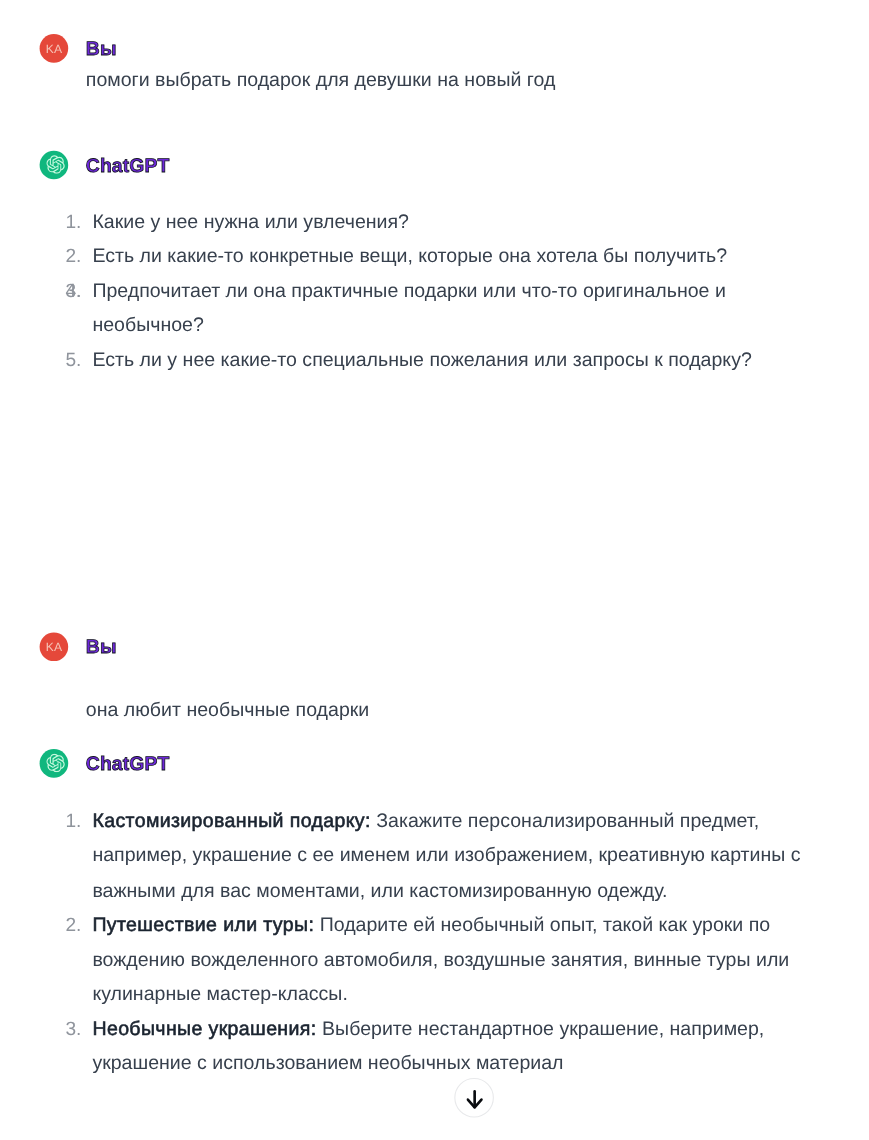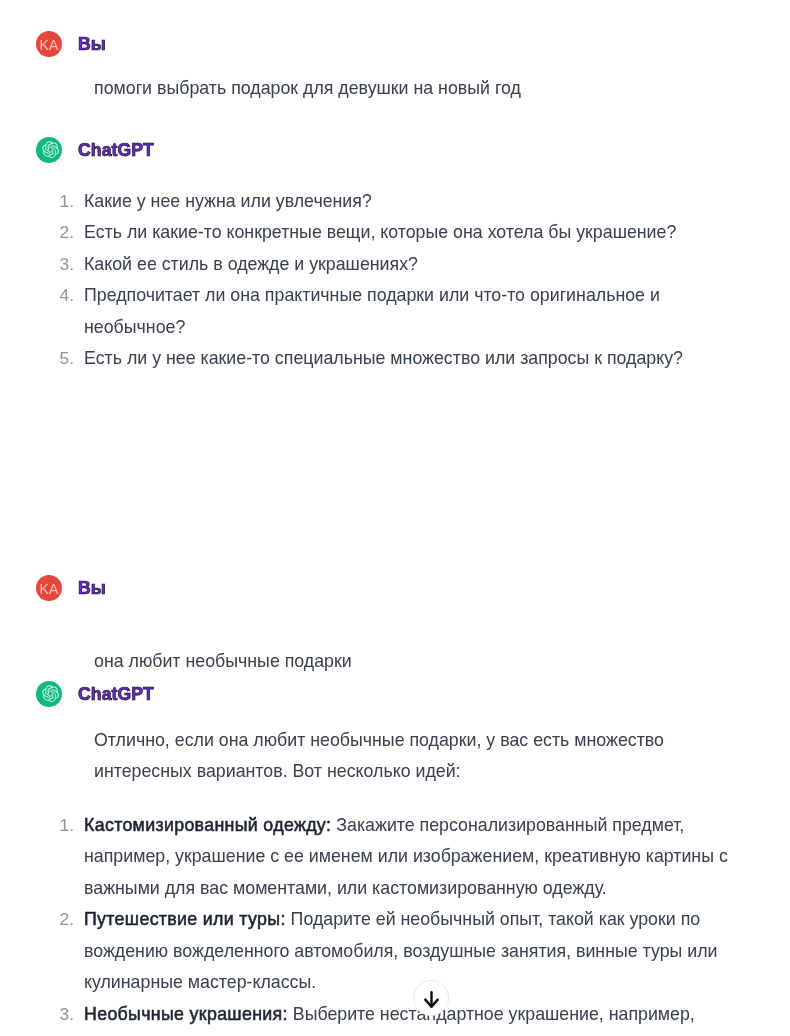--- a/index.html
+++ b/index.html
@@ -7,28 +7,28 @@
   body{width:790px;height:1036px;overflow:hidden;
        font-family:"Liberation Sans",sans-serif;
        -webkit-font-smoothing:antialiased;}
   .page{position:relative;width:790px;height:1036px;background:#ffffff;overflow:hidden;
         will-change:transform;transform:translateZ(0);}
   .turn{position:absolute;left:0;top:0;width:790px;}
   .avatar{position:absolute;left:36px;width:26px;height:26px;border-radius:50%;
           box-sizing:border-box;}
   .avatar-user{background:#e5483a;}
   .avatar-user .initials{display:block;width:26px;height:26px;line-height:26px;
-          text-align:center;font-size:14px;color:#f6c3b6;letter-spacing:.1px;padding-top:1.4px;box-sizing:border-box;}
+          text-align:center;font-size:11px;color:#f6c3b6;letter-spacing:.1px;padding-top:1.4px;box-sizing:border-box;}
   .avatar-bot{background:#10b77e;}
   .avatar-bot > span{display:block;padding:4.5px 3.3px 4.3px 5.5px;}
   .author{position:absolute;left:78px;font-size:17.6px;font-weight:700;color:#6d28d9;
           -webkit-text-stroke:0.7px #0d1117;letter-spacing:0.1px;
           line-height:20px;white-space:nowrap;}
   .msg{position:absolute;left:78px;width:689px;}
-  p.body-text{margin:16px;font-size:17.8px;line-height:31.5px;color:#37404d;}
+  p.body-text{margin:0;font-size:17.8px;line-height:31.5px;color:#37404d;}
   ol.list{margin:22px 0 22.5px;padding:0 0 0 6px;list-style:none;width:680px;box-sizing:content-box;}
   ol.list:last-child{margin-bottom:0;}
   ol.list li{position:relative;font-size:17.8px;line-height:31.5px;color:#37404d;}
   ol.list li .num{position:absolute;left:-28px;width:18px;text-align:right;
                   color:#8f949c;font-size:17.4px;}
   ol.list li b{font-weight:400;color:#1b2430;-webkit-text-stroke:0.55px #1b2430;letter-spacing:0.33px;}
   .scrollbtn{position:absolute;width:36px;height:36px;border-radius:50%;background:#ffffff;
              border:1px solid #e8e9eb;box-sizing:border-box;}
   .scrollbtn > span{display:block;padding:10px 0 0 10.6px;line-height:0;}
 
@@ -54,33 +54,32 @@
     </div>
     <div class="author" style="top:139.5px;">ChatGPT</div>
     <div class="msg" style="top:163.8px;">
       <ol class="list">
         <li>
           <span class="num">1.</span>
           <span>Какие у нее нужна или увлечения?</span>
         </li>
         <li>
           <span class="num">2.</span>
-          <span>Есть ли какие-то конкретные вещи, которые она хотела бы украшение?</span>
+          <span>Есть ли какие-то конкретные вещи, которые она хотела бы получить?</span>
         </li>
         <li>
           <span class="num">3.</span>
-          <span>Какой ее стиль в одежде и украшениях?</span>
         </li>
         <li>
           <span class="num">4.</span>
           <span>Предпочитает ли она практичные подарки или что-то оригинальное и необычное?</span>
         </li>
         <li>
           <span class="num">5.</span>
-          <span>Есть ли у нее какие-то специальные множество или запросы к подарку?</span>
+          <span>Есть ли у нее какие-то специальные пожелания или запросы к подарку?</span>
         </li>
       </ol>
     </div>
   </div>
   <div class="turn">
     <div class="avatar avatar-user" style="top:574.8px;">
       <span class="initials">KA</span>
     </div>
     <div class="author" style="top:577.8px;">Вы</div>
     <div class="msg" style="top:630px;">
@@ -88,25 +87,24 @@
     </div>
   </div>
   <div class="turn">
     <div class="avatar avatar-bot" style="top:680.5px;">
       <span><svg width="17.2" height="17.2" viewBox="0 0 41 41" fill="none" xmlns="http://www.w3.org/2000/svg">
             <path d="M37.532 16.87a9.963 9.963 0 0 0-.856-8.184 10.078 10.078 0 0 0-10.855-4.835A9.964 9.964 0 0 0 18.306.5a10.079 10.079 0 0 0-9.614 6.977 9.967 9.967 0 0 0-6.664 4.834 10.08 10.08 0 0 0 1.24 11.817 9.965 9.965 0 0 0 .856 8.185 10.079 10.079 0 0 0 10.855 4.835 9.965 9.965 0 0 0 7.516 3.35 10.078 10.078 0 0 0 9.617-6.981 9.967 9.967 0 0 0 6.663-4.834 10.079 10.079 0 0 0-1.243-11.813ZM22.498 37.886a7.474 7.474 0 0 1-4.799-1.735c.06-.33.162-.113.233-.155l7.97-4.602a1.294 1.294 0 0 0 .655-1.134V19.053l3.368 1.945a.12.12 0 0 1 .65.092v9.299a7.504 7.504 0 0 1-7.492 7.496ZM6.392 31.006a7.471 7.471 0 0 1-.894-5.023c.59.35.16.099.23.14l7.97 4.602a1.297 1.297 0 0 0 1.308 0l9.724-5.614v3.89a.12.12 0 0 1-.48.103l-8.058 4.651a7.504 7.504 0 0 1-10.24-2.749ZM4.297 13.62A7.469 7.469 0 0 1 8.2 10.333c0 .068-.4.187-.4.27v9.204a1.294 1.294 0 0 0 .654 1.132l9.723 5.614-3.367 1.945a.12.12 0 0 1-.114.01L7.04 23.856a7.504 7.504 0 0 1-2.743-10.237Zm27.658 6.437-9.724-5.615 3.367-1.944a.12.12 0 0 1 .114-.01l8.06 4.652a7.498 7.498 0 0 1-1.158 13.528v-9.483a1.293 1.293 0 0 0-.66-1.128Zm3.35-5.043c-.59-.037-.1-.099-.153-.14l-7.97-4.602a1.298 1.298 0 0 0-1.307 0l-9.723 5.614v-3.89a.12.12 0 0 1 .048-.103l8.06-4.648a7.497 7.497 0 0 1 11.135 7.767Zm-21.063 6.929-3.369-1.945a.12.12 0 0 1-.65-.092v-9.299a7.497 7.497 0 0 1 12.293-5.756 6.94 6.94 0 0 0-.233.134l-7.97 4.602a1.294 1.294 0 0 0-.654 1.132l-.1 11.223Zm1.83-3.943 4.33-2.501 4.332 2.5v5.002l-4.331 2.5-4.331-2.5V18Z" fill="#c6f9de"></path>
           </svg></span>
     </div>
     <div class="author" style="top:683.5px;">ChatGPT</div>
     <div class="msg" style="top:708.8px;">
-      <p class="body-text">Отлично, если она любит необычные подарки, у вас есть множество интересных вариантов. Вот несколько идей:</p>
       <ol class="list">
         <li>
           <span class="num">1.</span>
-          <b>Кастомизированный одежду:</b>
+          <b>Кастомизированный подарку:</b>
           <span> Закажите персонализированный предмет, например, украшение с ее именем или изображением, креативную картины с важными для вас моментами, или кастомизированную одежду.</span>
         </li>
         <li>
           <span class="num">2.</span>
           <b>Путешествие или туры:</b>
           <span> Подарите ей необычный опыт, такой как уроки по вождению вожделенного автомобиля, воздушные занятия, винные туры или кулинарные мастер-классы.</span>
         </li>
         <li>
           <span class="num">3.</span>
           <b>Необычные украшения:</b>

